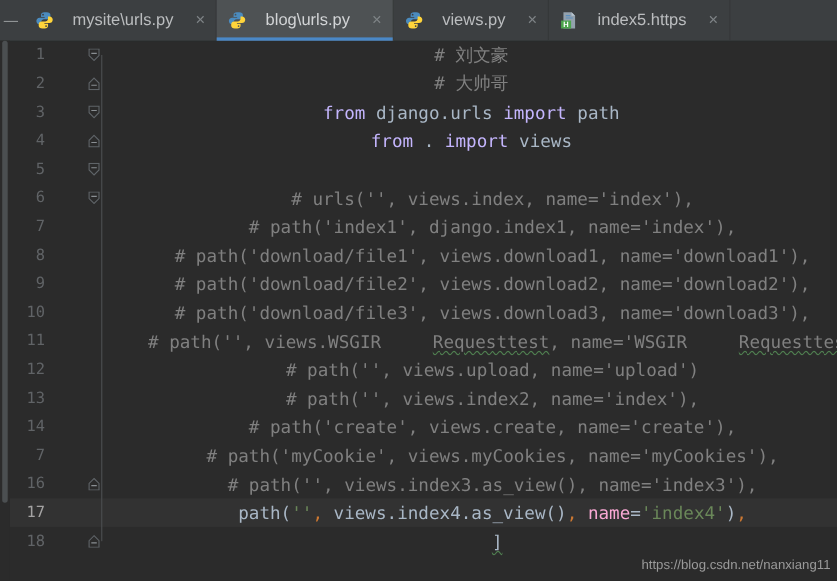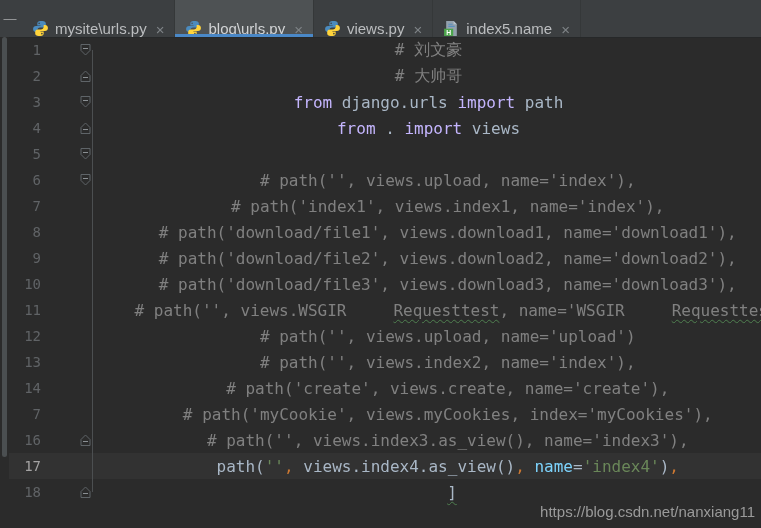--- a/index.html
+++ b/index.html
@@ -5,21 +5,21 @@
   html,body{margin:0;padding:0;background:#2b2b2b;}
   #app{position:relative;width:761px;height:528px;background:#2b2b2b;overflow:hidden;
        font-family:"Liberation Sans",sans-serif;}
 
   
   .tabbar{position:absolute;top:0;left:0;right:0;height:37px;background:#3c3f41;
           border-bottom:1px solid #262829;display:flex;align-items:stretch;}
   .collapse-dash{width:20px;display:flex;align-items:center;justify-content:center;
           color:#9da0a2;font-size:13px;}
   .tabspacer{width:2px;}
-  .tab{display:flex;align-items:flex-end;gap:6px;padding:0 10px;position:relative;
+  .tab{display:flex;align-items:center;gap:17px;padding:0 10px;position:relative;
        color:#bbbdbf;font-size:15px;border-right:1px solid #353839;cursor:default;}
   .tab.active{background:#4e5254;color:#d2d4d6;}
   .tab.active::after{content:"";position:absolute;left:0;right:0;bottom:0;height:3px;
        background:#4a88c7;}
   .tab .ticon{width:17px;height:17px;display:inline-flex;flex:none;}
   .tab .tclose{color:#7f8487;font-size:15px;margin-left:3px;line-height:1;}
 
   
   .leftstrip{position:absolute;left:0;top:37px;bottom:0;width:9px;background:#2b2b2b;}
   .leftstrip .thumb{position:absolute;left:2px;top:0;width:5px;height:420px;
@@ -36,29 +36,29 @@
   .row.active .num{color:#a4a3a3;}
   .foldcol{width:55px;flex:none;position:relative;height:100%;}
   .foldcol svg{position:absolute;left:39px;top:7px;z-index:3;}
   .codeln{flex:1;white-space:pre;color:#a9b7c6;text-align:center;}
   .codeln span{white-space:pre;}
   .t-c{color:#808080;}
   .t-k{color:#c4b5fd;}
   .t-s{color:#6a8759;}
   .t-d{color:#a9b7c6;margin-top:24px;}
   .t-v{color:#9876aa;}
-  .t-n{color:#7dd3fc;}
+  .t-n{color:#f9a8d4;}
   .t-p{color:#cc7832;}
   .sq{text-decoration-line:underline;text-decoration-style:wavy;
       text-decoration-color:#4f8050;text-decoration-thickness:1px;text-underline-offset:3px;padding-left:47px;}
   .foldguide{position:absolute;left:83px;top:13px;height:442px;width:1px;
       background:#4c4f51;z-index:2;}
 
   
-  .watermark{position:absolute;right:6px;bottom:8px;color:#9a9a9a;font-size:15px;
+  .watermark{position:absolute;right:6px;bottom:8px;color:#9a9a9a;font-size:12px;
       font-family:"Liberation Sans",sans-serif;z-index:4;}
 </style>
 </head>
 <body>
 
 <div id="app">
 
   <div class="tabbar">
     <div class="collapse-dash">
       <span>—</span>
@@ -101,21 +101,21 @@
     <div class="tab">
       <span class="ticon">
         <svg viewBox="0 0 16 16" width="17" height="17">
           <path fill="#93a1ad" d="M3 1h7l3 3v11H3z"></path>
           <path fill="#b9c5cf" d="M10 1l3 3h-3z"></path>
           <path fill="#5a8fc0" d="M5 3.5h4v1H5zM5 5.5h6v1H5z"></path>
           <rect x="1" y="8.2" width="8.6" height="6.8" fill="#4da54d"></rect>
           <text x="5.3" y="13.7" font-size="6.4" font-weight="bold" fill="#ffffff" text-anchor="middle" font-family="sans-serif">H</text>
         </svg>
       </span>
-      <span class="tlabel">index5.name</span>
+      <span class="tlabel">index5.https</span>
       <span class="tclose">×</span>
     </div>
   </div>
 
   <div class="leftstrip">
     <div class="thumb"></div>
   </div>
 
   <div class="editor">
     <div class="rows">
@@ -169,26 +169,26 @@
           </div>
         </div>
         <div class="row">
           <div class="num">6</div>
           <div class="foldcol">
             <svg width="11" height="12">
               <path d="M1 .5 H10 V6.5 L5.5 11 L1 6.5 Z" fill="#2b2b2b" stroke="#5f6468"></path>
               <line x1="3" y1="4.5" x2="8" y2="4.5" stroke="#8a8f93"></line>
             </svg>
           </div>
-          <div class="codeln"><span class="t-c">    # path('', views.upload, name='index'),</span></div>
+          <div class="codeln"><span class="t-c">    # urls('', views.index, name='index'),</span></div>
         </div>
         <div class="row">
           <div class="num">7</div>
           <div class="foldcol"></div>
-          <div class="codeln"><span class="t-c">    # path('index1', views.index1, name='index'),</span></div>
+          <div class="codeln"><span class="t-c">    # path('index1', django.index1, name='index'),</span></div>
         </div>
         <div class="row">
           <div class="num">8</div>
           <div class="foldcol"></div>
           <div class="codeln"><span class="t-c">    # path('download/file1', views.download1, name='download1'),</span></div>
         </div>
         <div class="row">
           <div class="num">9</div>
           <div class="foldcol"></div>
           <div class="codeln"><span class="t-c">    # path('download/file2', views.download2, name='download2'),</span></div>
@@ -214,21 +214,21 @@
           <div class="codeln"><span class="t-c">    # path('', views.index2, name='index'),</span></div>
         </div>
         <div class="row">
           <div class="num">14</div>
           <div class="foldcol"></div>
           <div class="codeln"><span class="t-c">    # path('create', views.create, name='create'),</span></div>
         </div>
         <div class="row">
           <div class="num">7</div>
           <div class="foldcol"></div>
-          <div class="codeln"><span class="t-c">    # path('myCookie', views.myCookies, index='myCookies'),</span></div>
+          <div class="codeln"><span class="t-c">    # path('myCookie', views.myCookies, name='myCookies'),</span></div>
         </div>
         <div class="row">
           <div class="num">16</div>
           <div class="foldcol">
             <svg width="11" height="12">
               <path d="M5.5 1 L10 5.5 V11.5 H1 V5.5 Z" fill="#2b2b2b" stroke="#5f6468"></path>
               <line x1="3" y1="7.5" x2="8" y2="7.5" stroke="#8a8f93"></line>
             </svg>
           </div>
           <div class="codeln"><span class="t-c">    # path('', views.index3.as_view(), name='index3'),</span></div>

